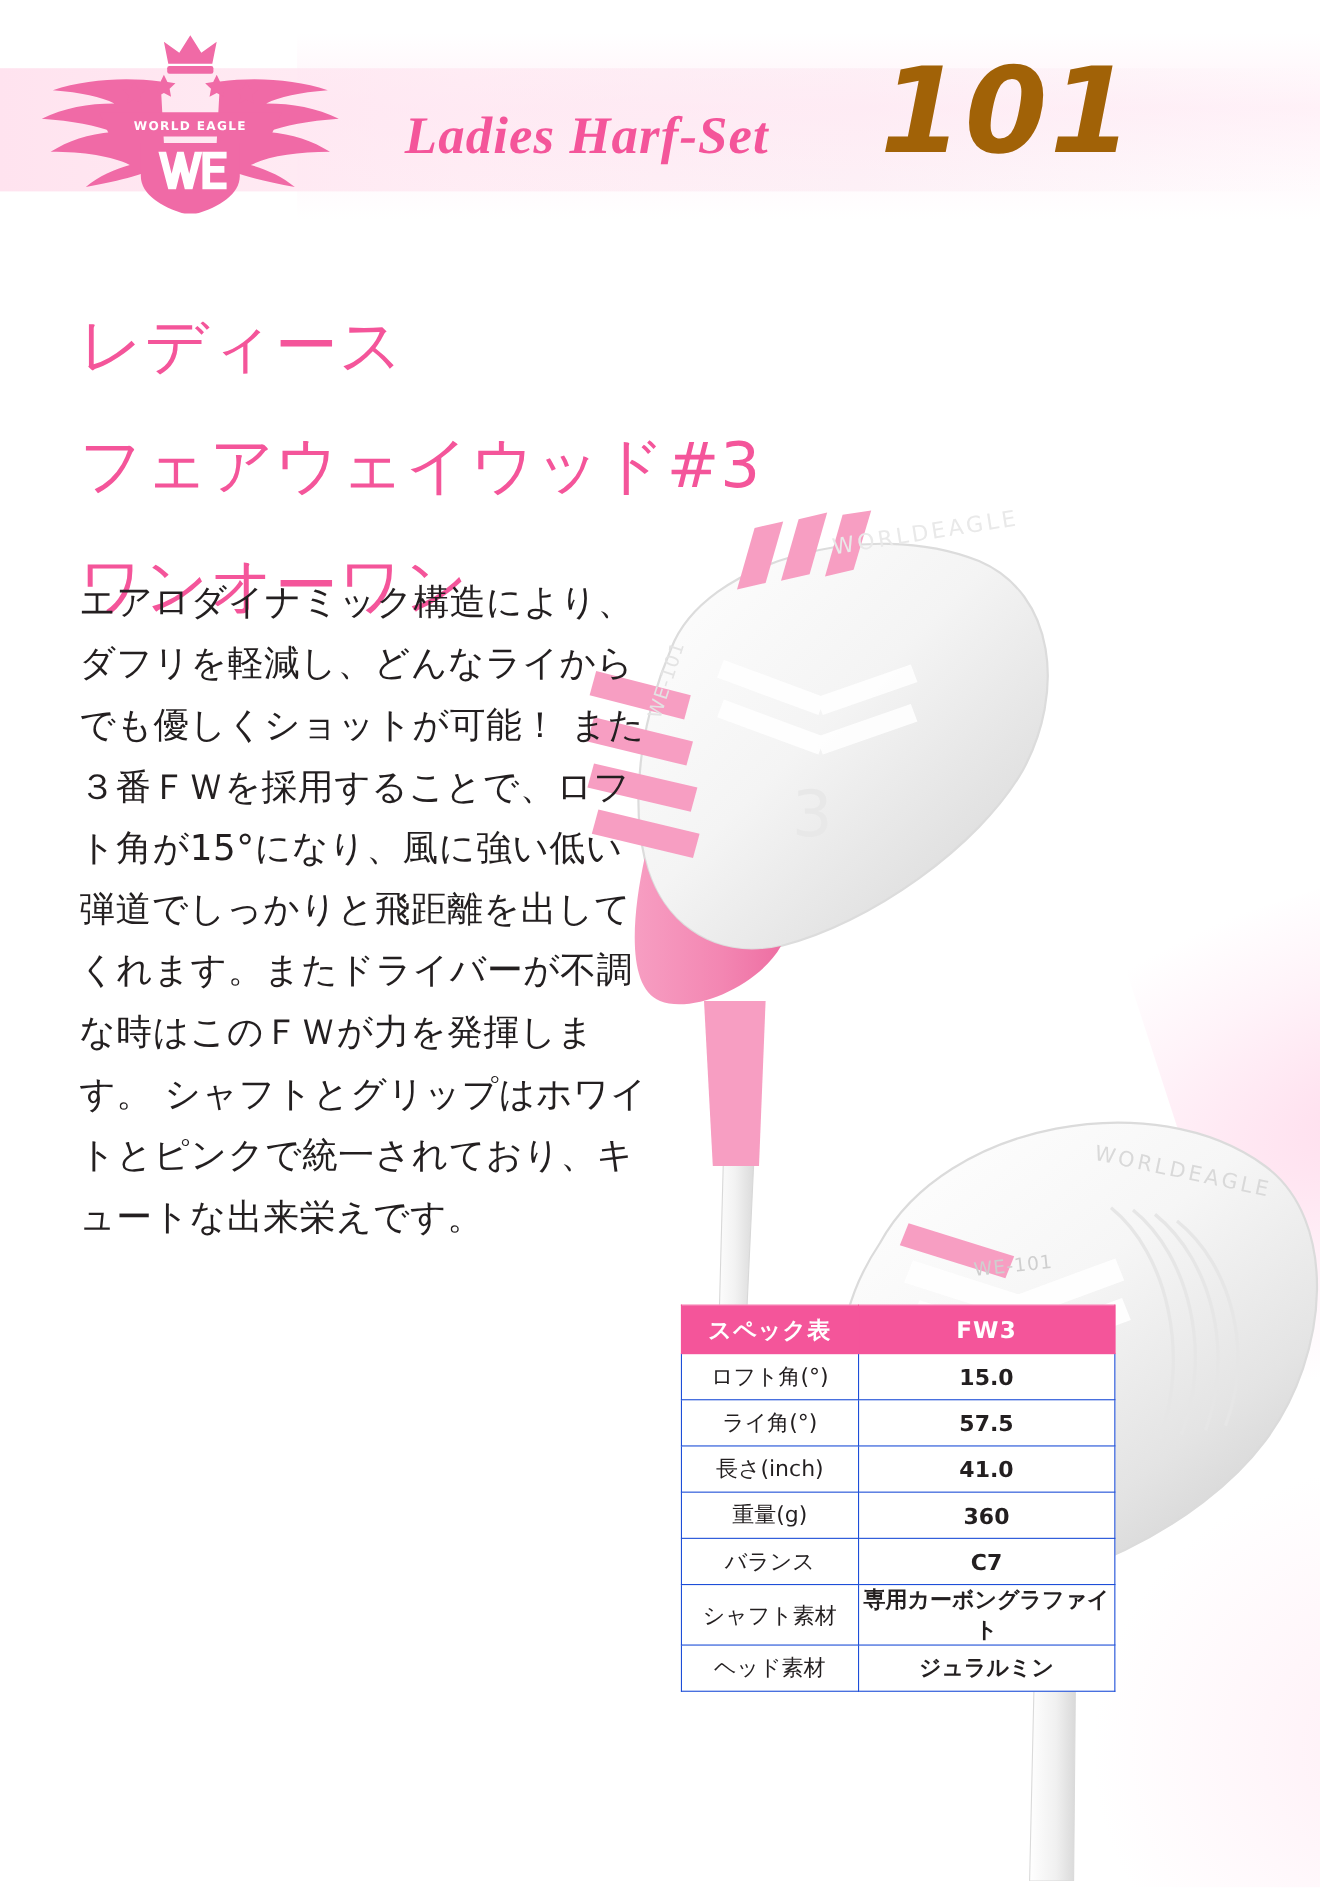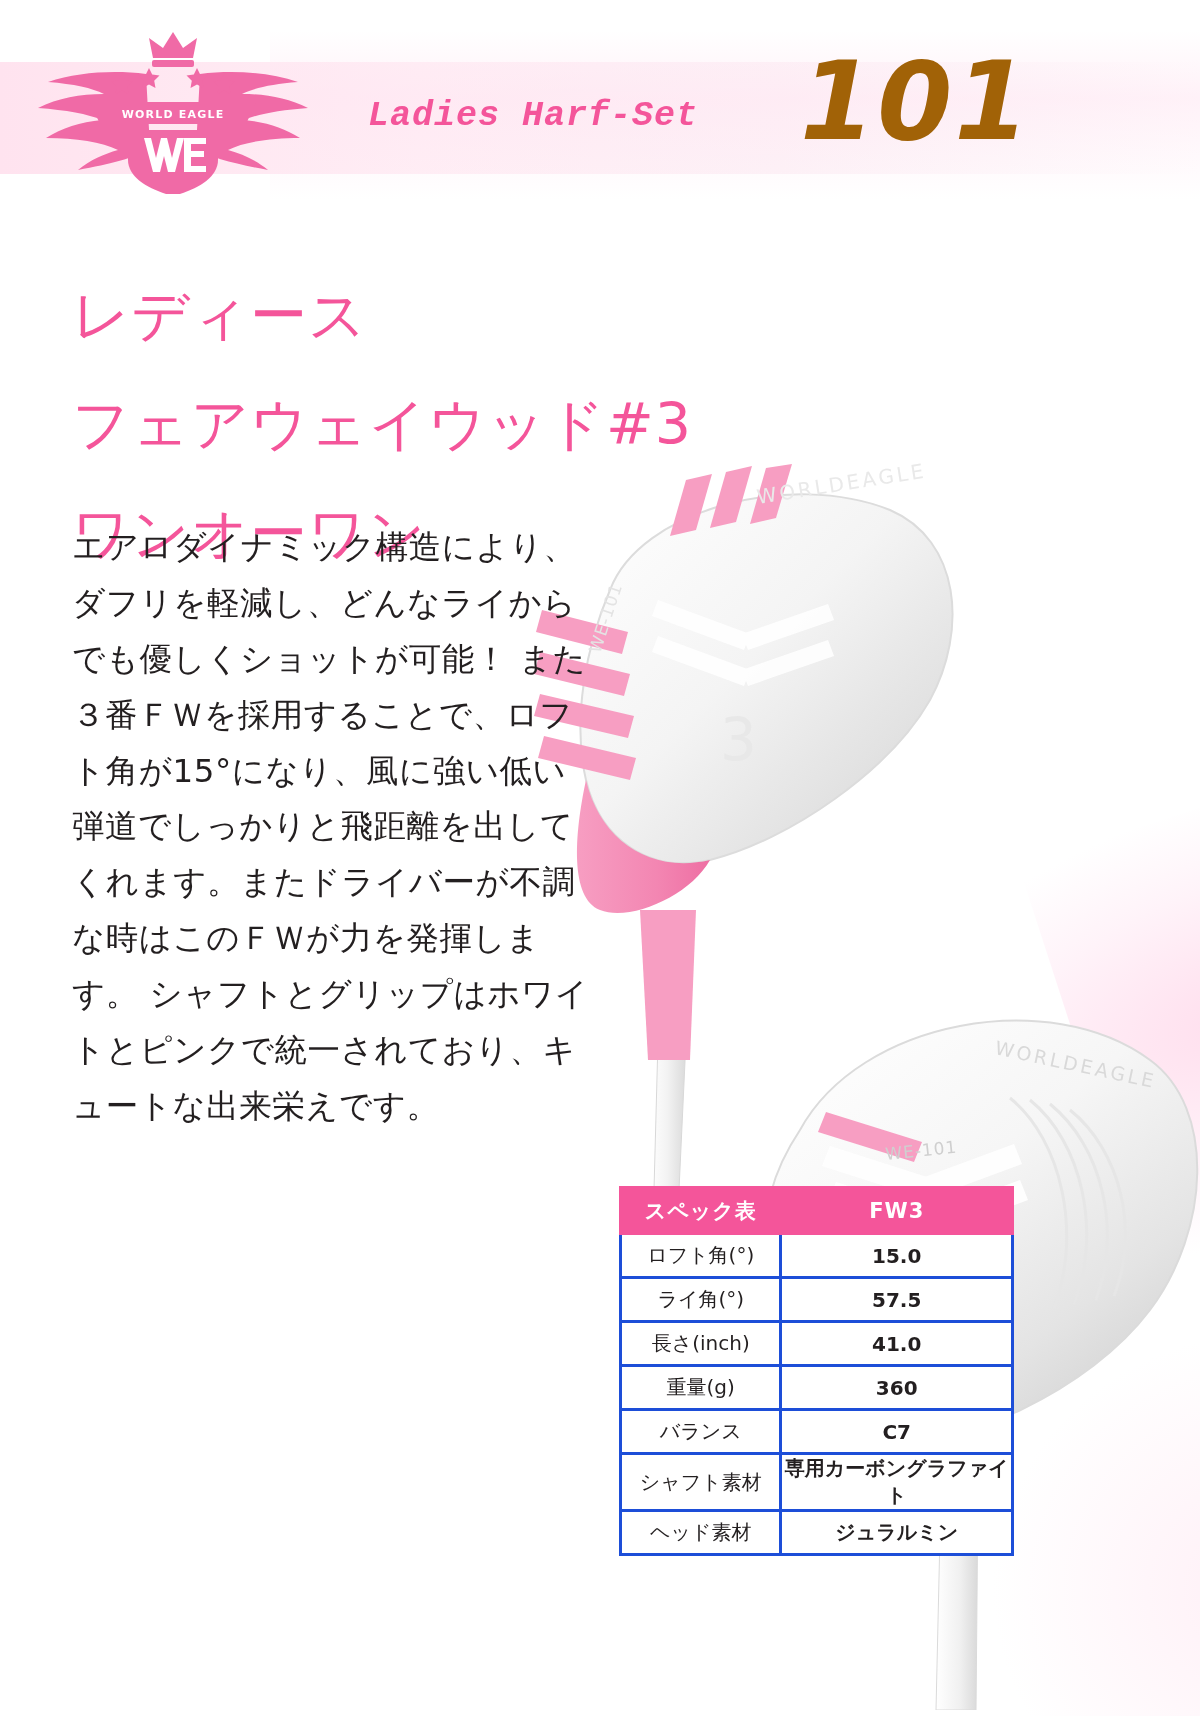--- a/index.html
+++ b/index.html
@@ -53,24 +53,24 @@
     width: 310px;
     height: 176px;
     text-align: right;
   }
   .logo svg { display: block; }
 
   .header-title {
     position: absolute;
     left: 368px;
     top: 96px;
-    font-family: Liberation Mono, monospace;
+    font-family: Liberation Serif, serif;
     font-style: italic;
     font-weight: bold;
-    font-size: 35px;
+    font-size: 48px;
     color: #f4559a;
     letter-spacing: 1px;
     white-space: nowrap;
   }
   .header-number {
     position: absolute;
     left: 800px;
     top: 48px;
     font-family: "DejaVu Sans", sans-serif;
     font-style: italic;
@@ -147,21 +147,21 @@
   .spec-table {
     position: absolute;
     left: 619px;
     top: 1186px;
     width: 395px;
     border-collapse: collapse;
     font-family: "DejaVu Sans", sans-serif;
     background: #ffffff;
   }
   .spec-table th, .spec-table td {
-    border: 3px solid #1d4ed8;
+    border: 1px solid #1d4ed8;
     font-size: 20px;
     color: #231f20;
     text-align: center;
     padding: 0;
     height: 41px;
     font-weight: normal;
   }
   .spec-table thead th {
     background: #f4559a;
     color: #ffffff;

